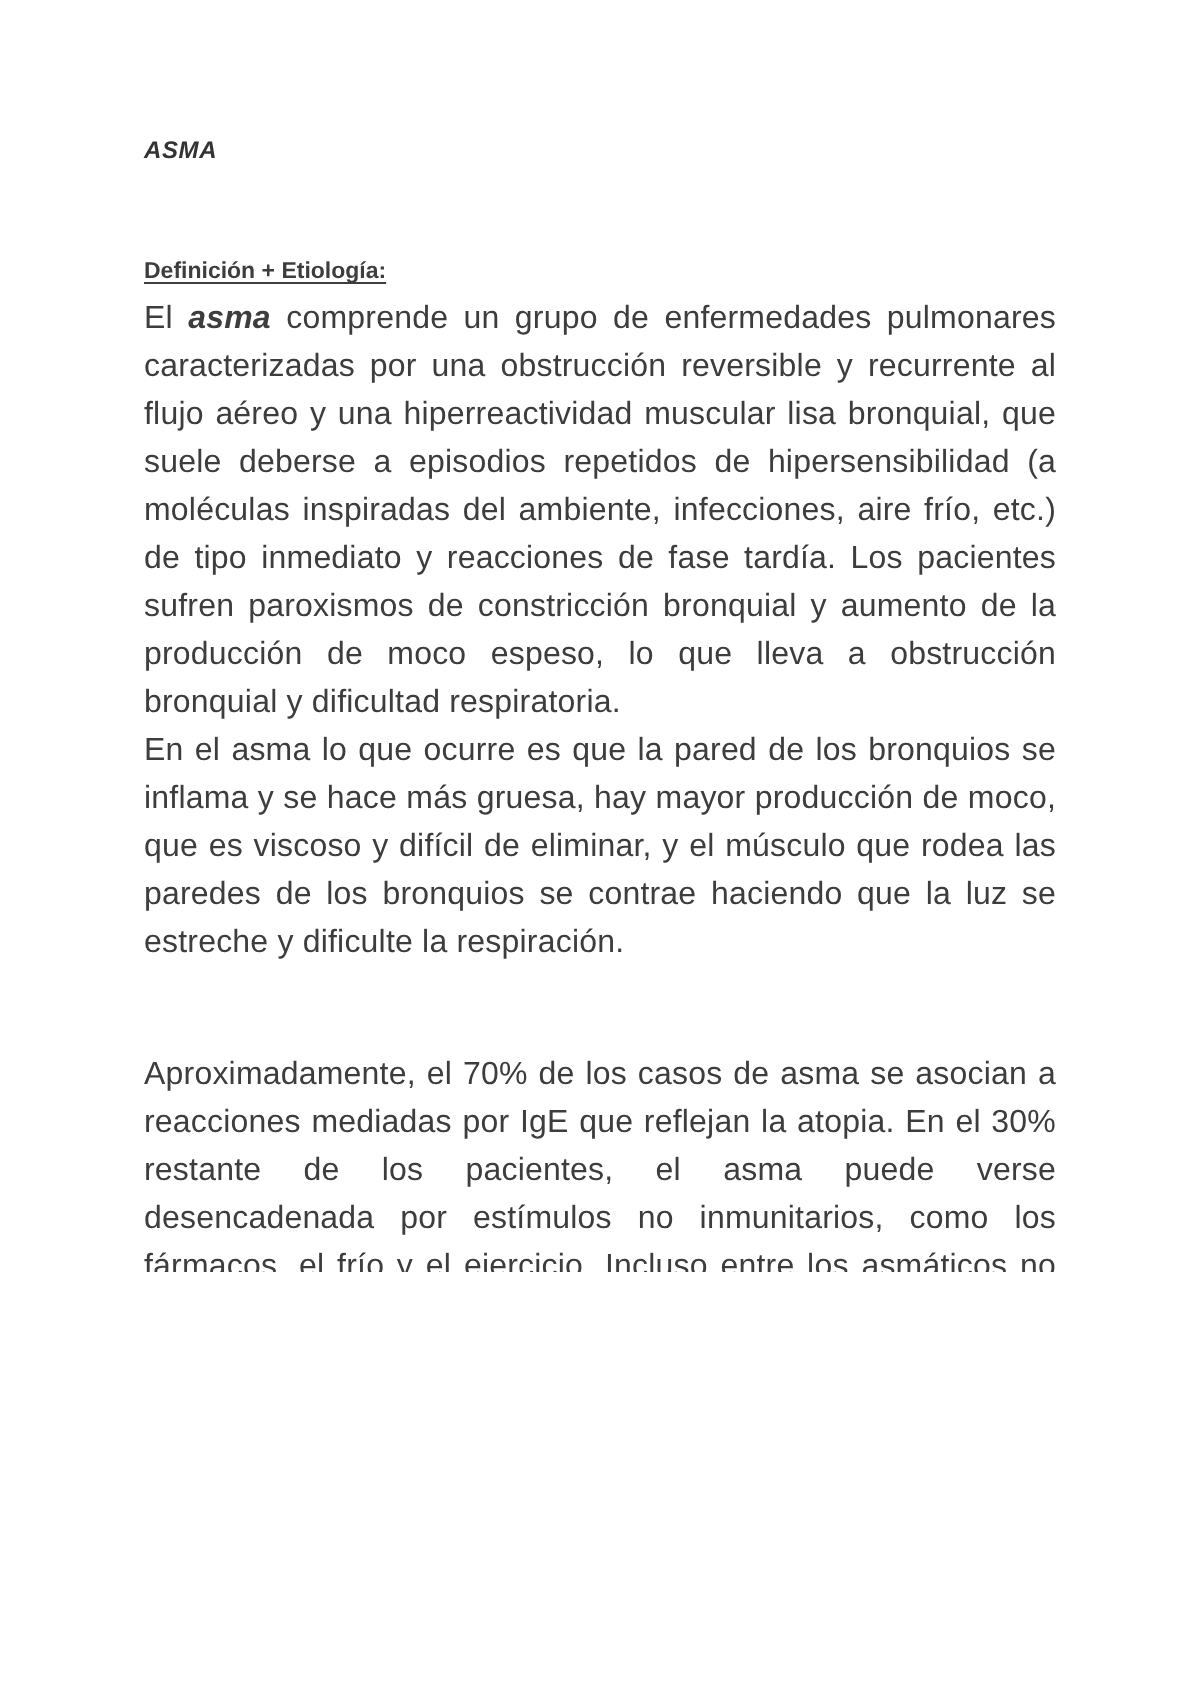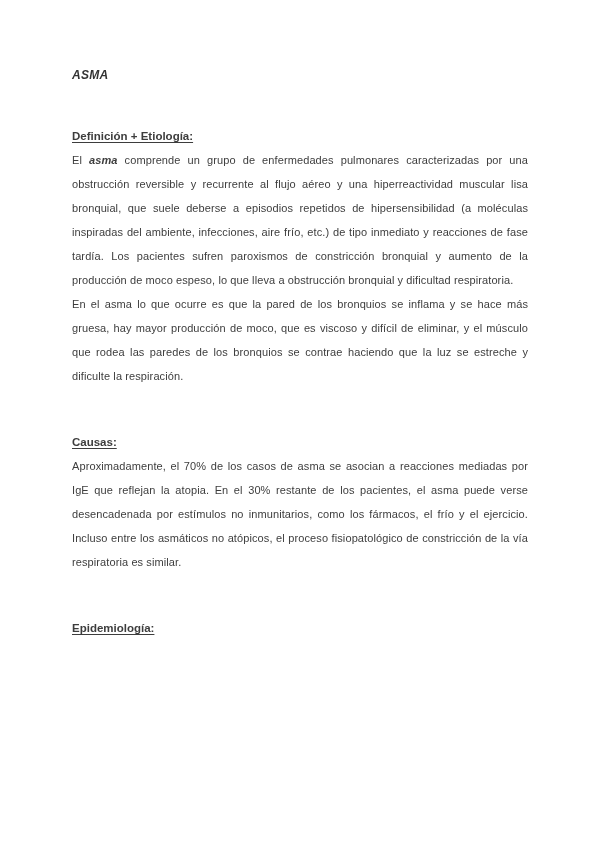--- a/index.html
+++ b/index.html
@@ -33,21 +33,21 @@
   }
   .heading {
     font-size: 11.5px;
     font-weight: bold;
     text-decoration: underline;
     text-underline-offset: 2px;
     line-height: 24px;
     color: #3d3d3d;
   }
   .para {
-    font-size: 11px;
+    font-size: 16px;
     line-height: 24px;
     text-align: justify;
     letter-spacing: 0.1px;
     color: #3d3d3d;
   }
   .para .term {
     font-weight: bold;
     font-style: italic;
   }
 </style>
@@ -58,21 +58,20 @@
 
   <h1 class="doc-title">ASMA</h1>
 
   <section class="section">
     <h2 class="heading">Definición + Etiología:</h2>
     <p class="para"><span>El </span><span class="term">asma</span><span> comprende un grupo de enfermedades pulmonares caracterizadas por una obstrucción reversible y recurrente al flujo aéreo y una hiperreactividad muscular lisa bronquial, que suele deberse a episodios repetidos de hipersensibilidad (a moléculas inspiradas del ambiente, infecciones, aire frío, etc.) de tipo inmediato y reacciones de fase tardía. Los pacientes sufren paroxismos de constricción bronquial y aumento de la producción de moco espeso, lo que lleva a obstrucción bronquial y dificultad respiratoria.</span></p>
     <p class="para">En el asma lo que ocurre es que la pared de los bronquios se inflama y se hace más gruesa, hay mayor producción de moco, que es viscoso y difícil de eliminar, y el músculo que rodea las paredes de los bronquios se contrae haciendo que la luz se estreche y dificulte la respiración.</p>
   </section>
 
   <section class="section">
-    <h2 class="heading">Causas:</h2>
     <p class="para">Aproximadamente, el 70% de los casos de asma se asocian a reacciones mediadas por IgE que reflejan la atopia. En el 30% restante de los pacientes, el asma puede verse desencadenada por estímulos no inmunitarios, como los fármacos, el frío y el ejercicio. Incluso entre los asmáticos no atópicos, el proceso fisiopatológico de constricción de la vía respiratoria es similar.</p>
   </section>
 
   <section class="section">
     <h2 class="heading">Epidemiología:</h2>
   </section>
 
 </div>
 
 </body></html>

